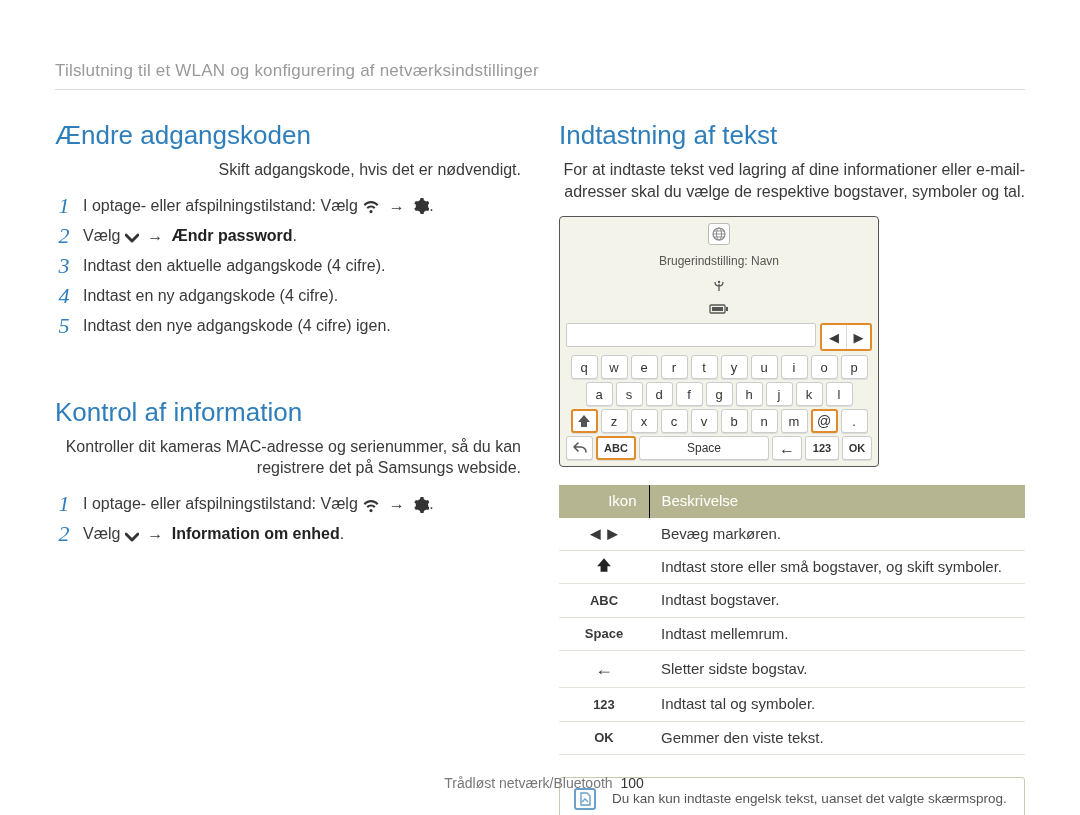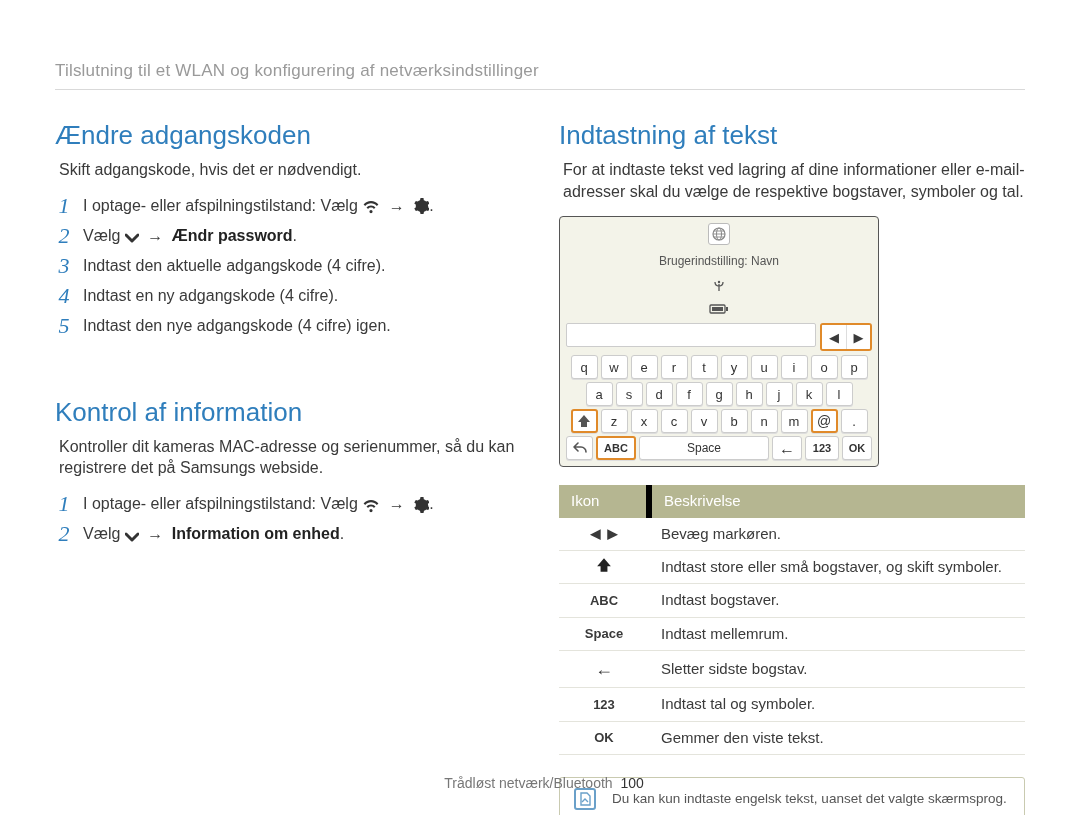--- a/index.html
+++ b/index.html
@@ -27,21 +27,21 @@
   }
   .cols { display:flex; gap:38px; }
   .col { flex:1; min-width:0; }
   h2.section {
     color:#2f7ebc;
     font-weight:400;
     font-size:26px;
     margin:0 0 6px 0;
     font-family: "Helvetica Neue", Arial, sans-serif;
   }
-  .intro { margin:0 0 14px 4px; }
+  .intro { margin:0 0 14px 4px;text-align:right; }
   .steps { margin:0; padding:0; }
   .step { display:flex; align-items:flex-start; gap:10px; margin:6px 0 8px 0; }
   .step-num {
     color:#2f7ebc; font-size:22px; font-style:italic; font-family: Georgia, 'Times New Roman', serif;
     line-height:1; width:18px; text-align:center;
   }
   .step-text { flex:1; }
   .arrow-sep { padding:0 4px; font-family: Arial; }
   .bold { font-weight:700; color:#222;text-align:center; }
   .icon {
@@ -94,21 +94,21 @@
   .key.num-key { min-width:34px; font-size:11px; font-weight:bold; }
   .key.ok-key { min-width:30px; font-size:11px; font-weight:bold; }
   .abc-outline { border:2px solid #e08a2a !important; border-radius:3px; }
 
   
   table.icon-table { border-collapse:collapse; width:100%; font-size:15px; }
   table.icon-table th {
     background:#b5b691; color:#fff; font-weight:400; text-align:left;
     padding:6px 12px; font-size:15px;
   }
-  table.icon-table th.col-icon { width:90px; border-right:6px solid #000000; }
+  table.icon-table th.col-icon { width:90px; border-right:1px solid #000000;text-align:right; }
   table.icon-table td {
     padding:6px 12px; border-bottom:1px solid #e4e4dc; vertical-align:middle;
   }
   table.icon-table td.icon-cell { text-align:center; font-weight:bold; font-size:13px; }
   .tri { font-size:13px; }
 
   
   .note-box {
     border:1px solid #c9cab0; border-radius:3px;
     display:flex; align-items:center; gap:16px;

